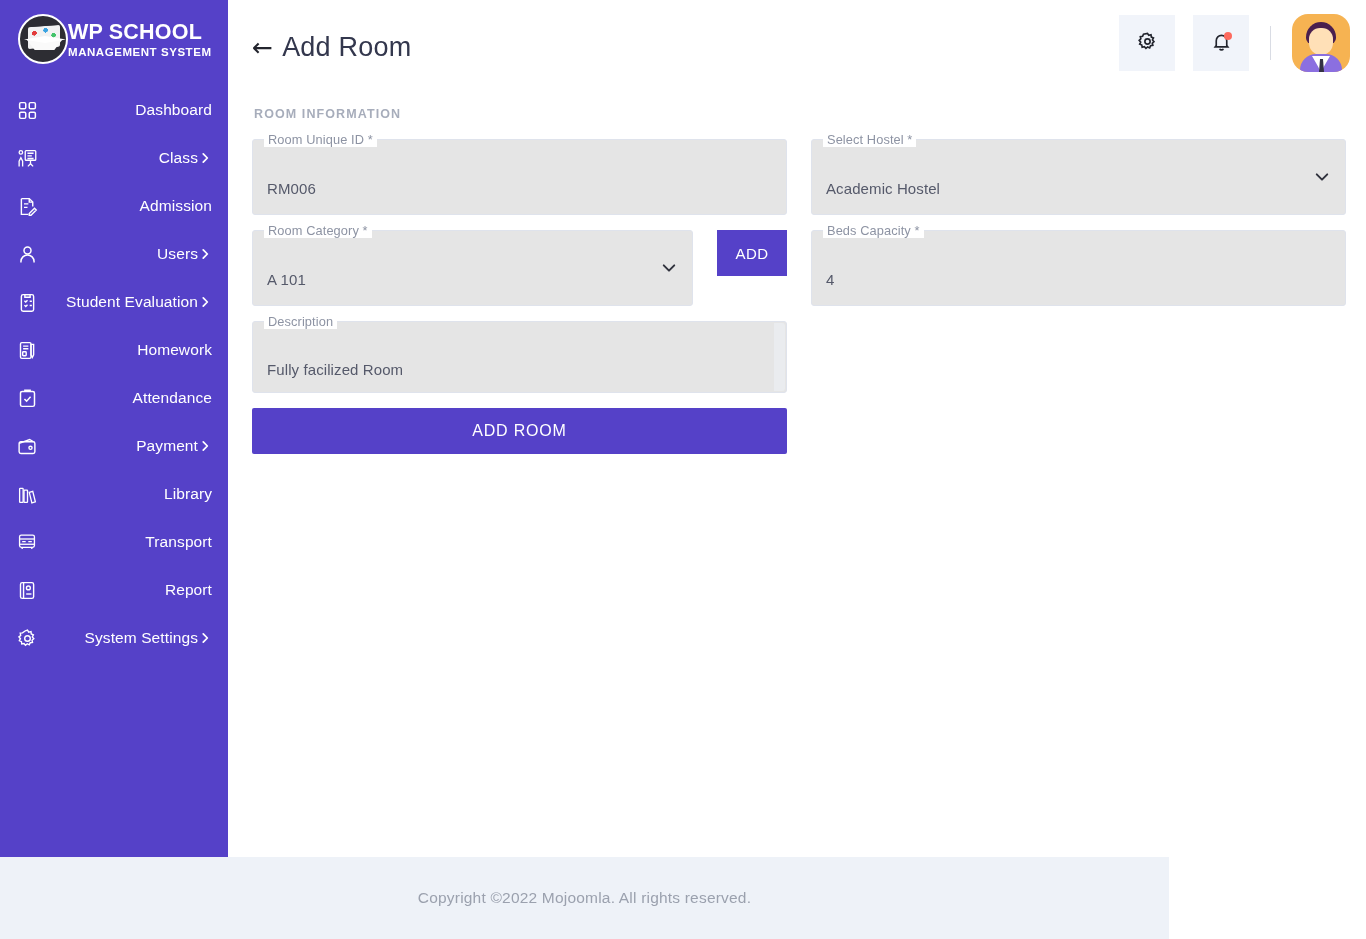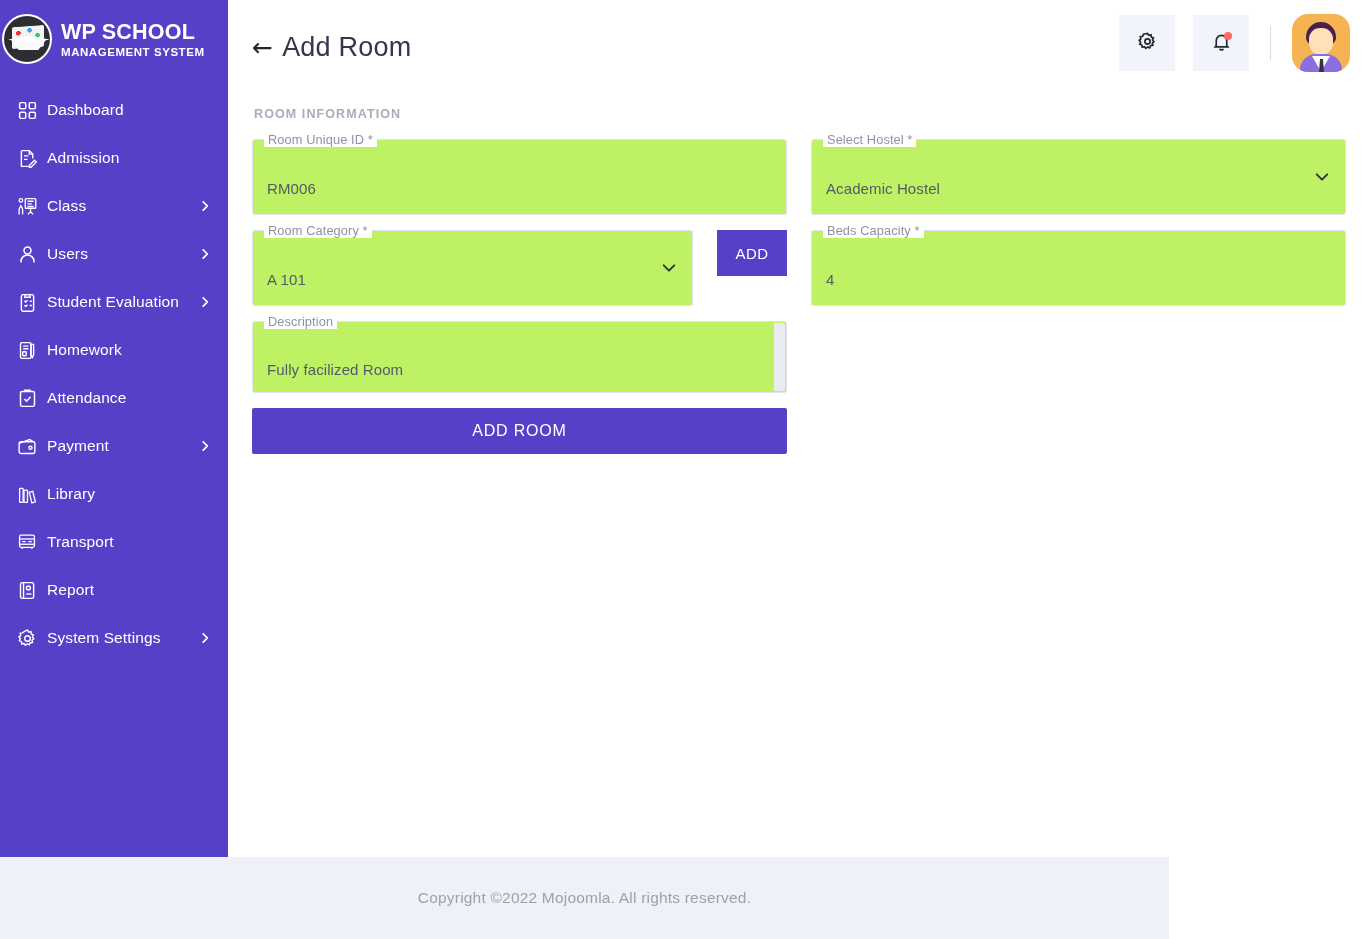--- a/index.html
+++ b/index.html
@@ -22,22 +22,21 @@
     position: absolute;
     left: 0; top: 0;
     width: 228px;
     height: 857px;
     background: #5541c8;
     overflow: hidden;
   }
   .brand {
     display: flex;
     align-items: center;
-    gap: 9px;
-    padding: 10px 0 0 2px;
+    padding: 10px 0 0 18px;
     height: 68px;
   }
   .brand-logo {
     width: 50px; height: 50px;
     border-radius: 50%;
     background: #2d2d33;
     border: 2px solid #ffffff;
     position: relative;
     overflow: hidden;
     flex: 0 0 auto;
@@ -89,20 +88,21 @@
 
   .nav { margin-top: 18px; }
   .nav-item {
     display: flex;
     align-items: center;
     height: 48px;
     padding: 0 16px 0 12px;
     color: #ffffff;
     cursor: pointer;
     position: relative;
+    text-align: right;
   }
   .nav-item .nav-icon {
     width: 30px;
     height: 26px;
     flex: 0 0 auto;
     display: flex;
     align-items: center;
     justify-content: center;
     margin-right: 5px;
   }
@@ -237,21 +237,21 @@
     margin: 13px 0 18px 2px;
   }
   .form-grid {
     display: flex;
     gap: 24px;
   }
   .col { width: 535px; flex: 0 0 auto; }
 
   .field {
     position: relative;
-    background: #bef264;
+    background: #e5e5e5;
     border: 1px solid #dfe3ec;
     border-radius: 3px;
     margin-bottom: 15px;
   }
   .field-label {
     position: absolute;
     top: -8px;
     left: 11px;
     background: #ffffff;
     padding: 0 4px;
@@ -367,45 +367,45 @@
               <rect x="14" y="3" width="7" height="7" rx="1.5"></rect>
             <rect x="3" y="14" width="7" height="7" rx="1.5"></rect>
               <rect x="14" y="14" width="7" height="7" rx="1.5"></rect>
           </svg>
         </span>
         <span class="nav-label">Dashboard</span>
       </div>
 
       <div class="nav-item">
         <span class="nav-icon">
+          <svg width="22" height="21" viewBox="0 0 24 24" fill="none" stroke="#fff" stroke-width="1.5">
+            <circle cx="5" cy="5" r="2"></circle>
+              <path d="M3 21v-6l2-4 2 4v6"></path>
+            <rect x="10" y="3" width="12" height="11" rx="1"></rect>
+            <path d="M12.5 6h7M12.5 9h5M12.5 12h7"></path>
+              <path d="M16 14v4M13 21l3-3 3 3"></path>
+          </svg>
+        </span>
+        <span class="nav-label">Class</span>
+        <svg class="nav-chevron" viewBox="0 0 24 24" fill="none">
+            <path d="M9 5l7 7-7 7" stroke="#fff" stroke-width="3" stroke-linecap="round" stroke-linejoin="round"></path>
+          </svg>
+      </div>
+
+      <div class="nav-item">
+        <span class="nav-icon">
           <svg width="21" height="21" viewBox="0 0 24 24" fill="none" stroke="#fff" stroke-width="1.6">
             <path d="M5 3h9l4 4v5"></path>
               <path d="M5 3v18h8"></path>
               <path d="M14 3v4h4"></path>
             <path d="M8 9h5M8 13h4"></path>
               <path d="M20 14l-6 6v2h2l6-6z"></path>
           </svg>
         </span>
         <span class="nav-label">Admission</span>
-      </div>
-
-      <div class="nav-item">
-        <span class="nav-icon">
-          <svg width="22" height="21" viewBox="0 0 24 24" fill="none" stroke="#fff" stroke-width="1.5">
-            <circle cx="5" cy="5" r="2"></circle>
-              <path d="M3 21v-6l2-4 2 4v6"></path>
-            <rect x="10" y="3" width="12" height="11" rx="1"></rect>
-            <path d="M12.5 6h7M12.5 9h5M12.5 12h7"></path>
-              <path d="M16 14v4M13 21l3-3 3 3"></path>
-          </svg>
-        </span>
-        <span class="nav-label">Class</span>
-        <svg class="nav-chevron" viewBox="0 0 24 24" fill="none">
-            <path d="M9 5l7 7-7 7" stroke="#fff" stroke-width="3" stroke-linecap="round" stroke-linejoin="round"></path>
-          </svg>
       </div>
 
       <div class="nav-item">
         <span class="nav-icon">
           <svg width="21" height="21" viewBox="0 0 24 24" fill="none" stroke="#fff" stroke-width="1.7">
             <circle cx="12" cy="7.5" r="4"></circle>
               <path d="M4.5 21v-1a7.5 7.5 0 0115 0v1"></path>
           </svg>
         </span>
         <span class="nav-label">Users</span>

